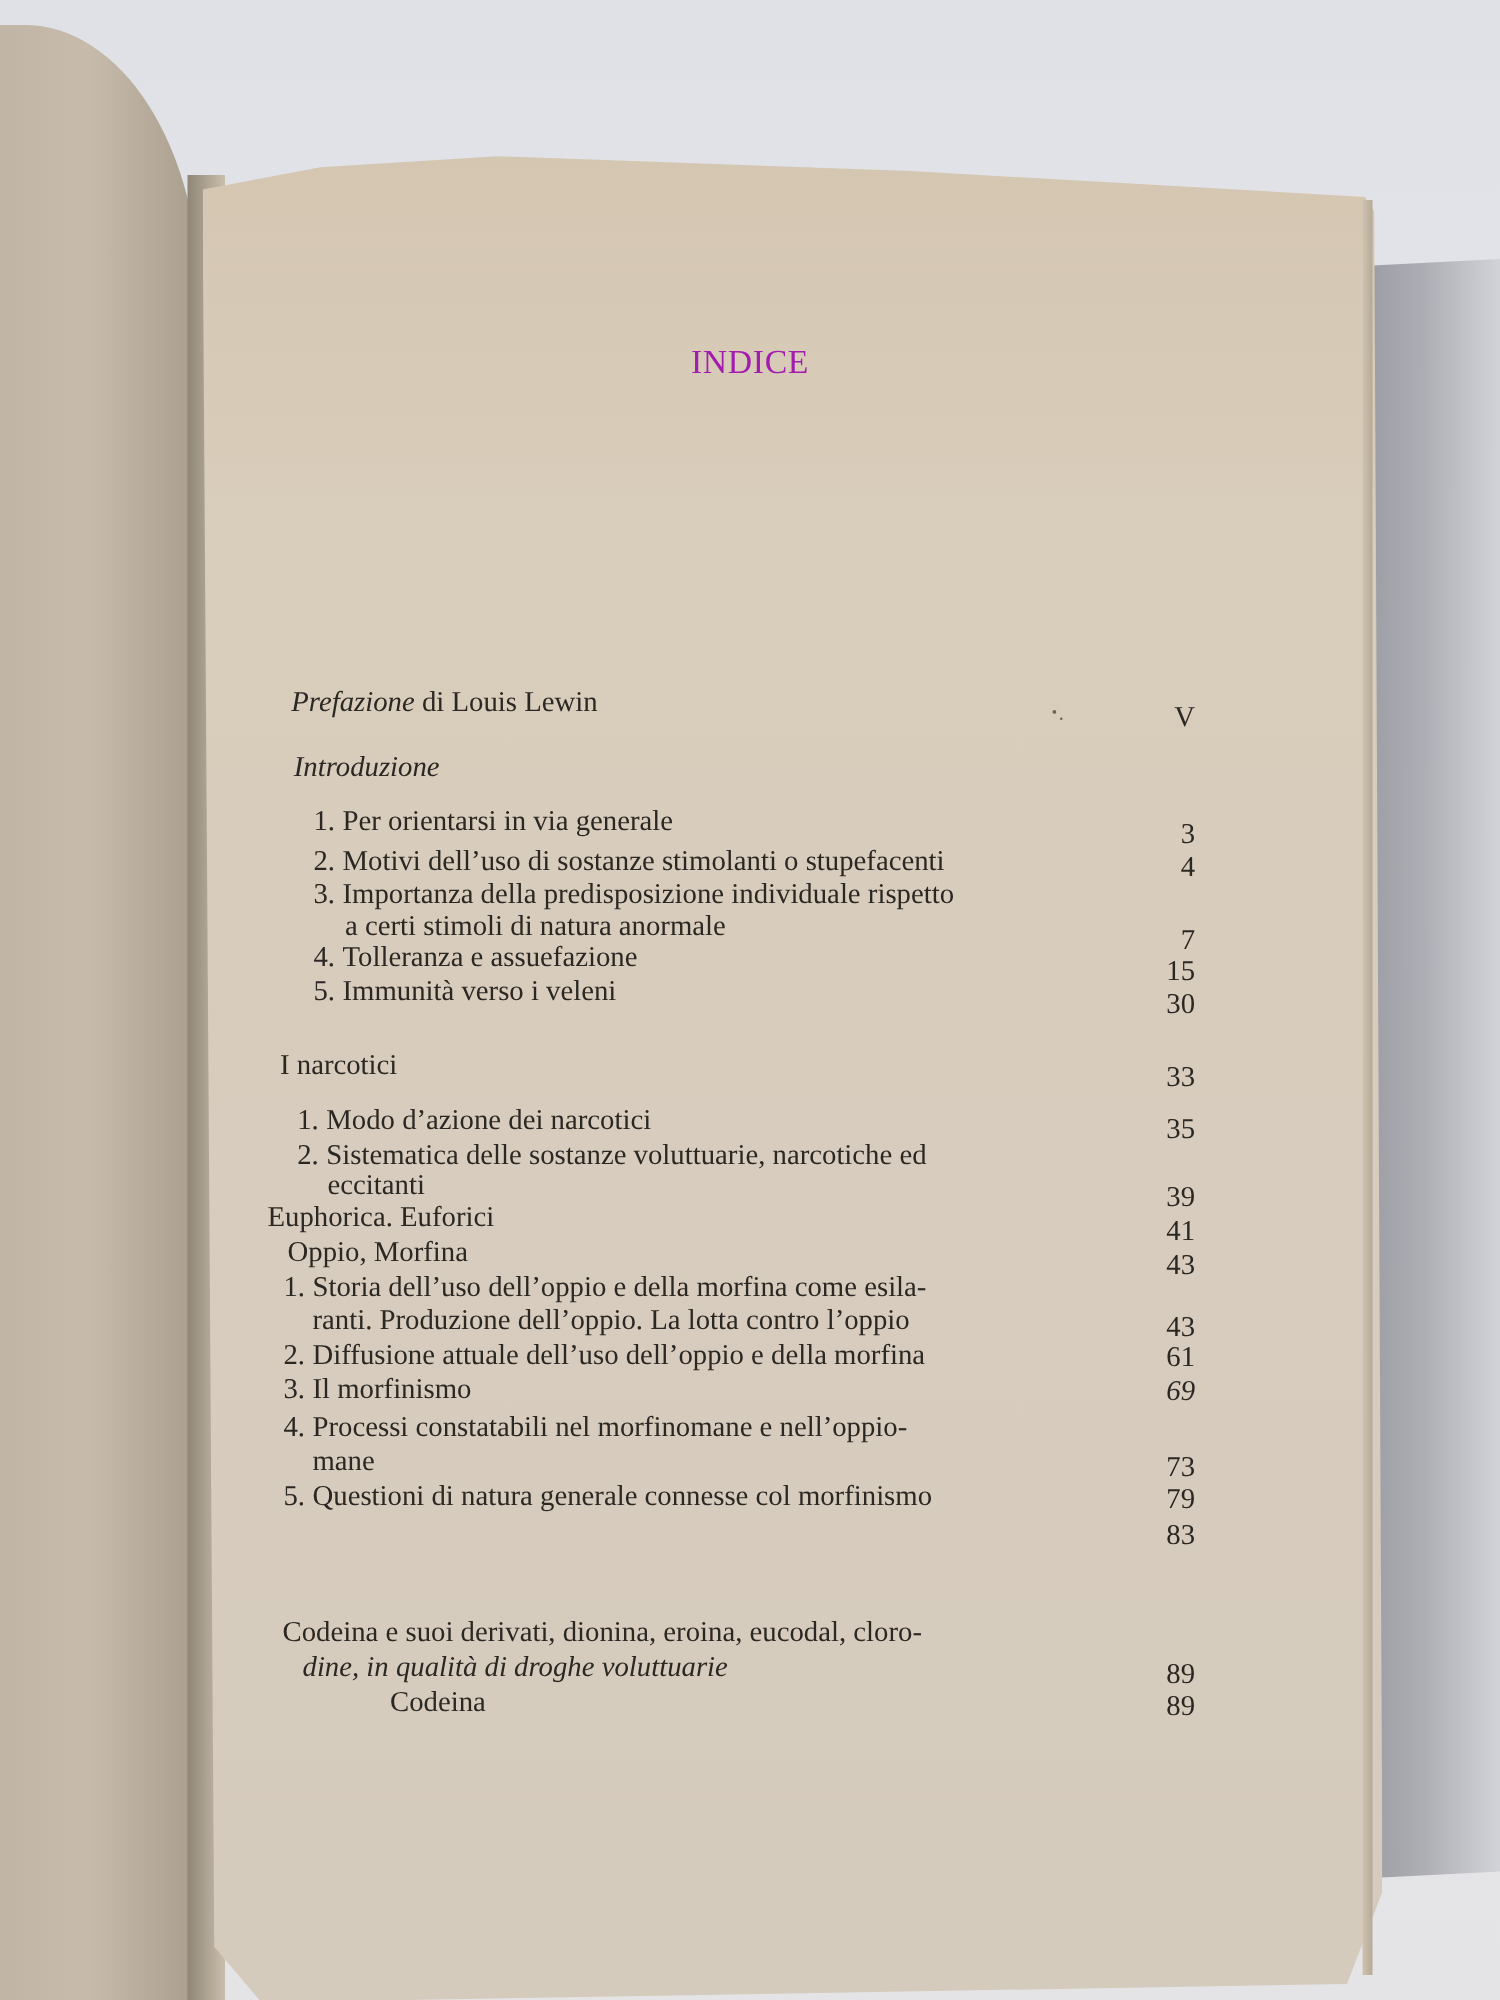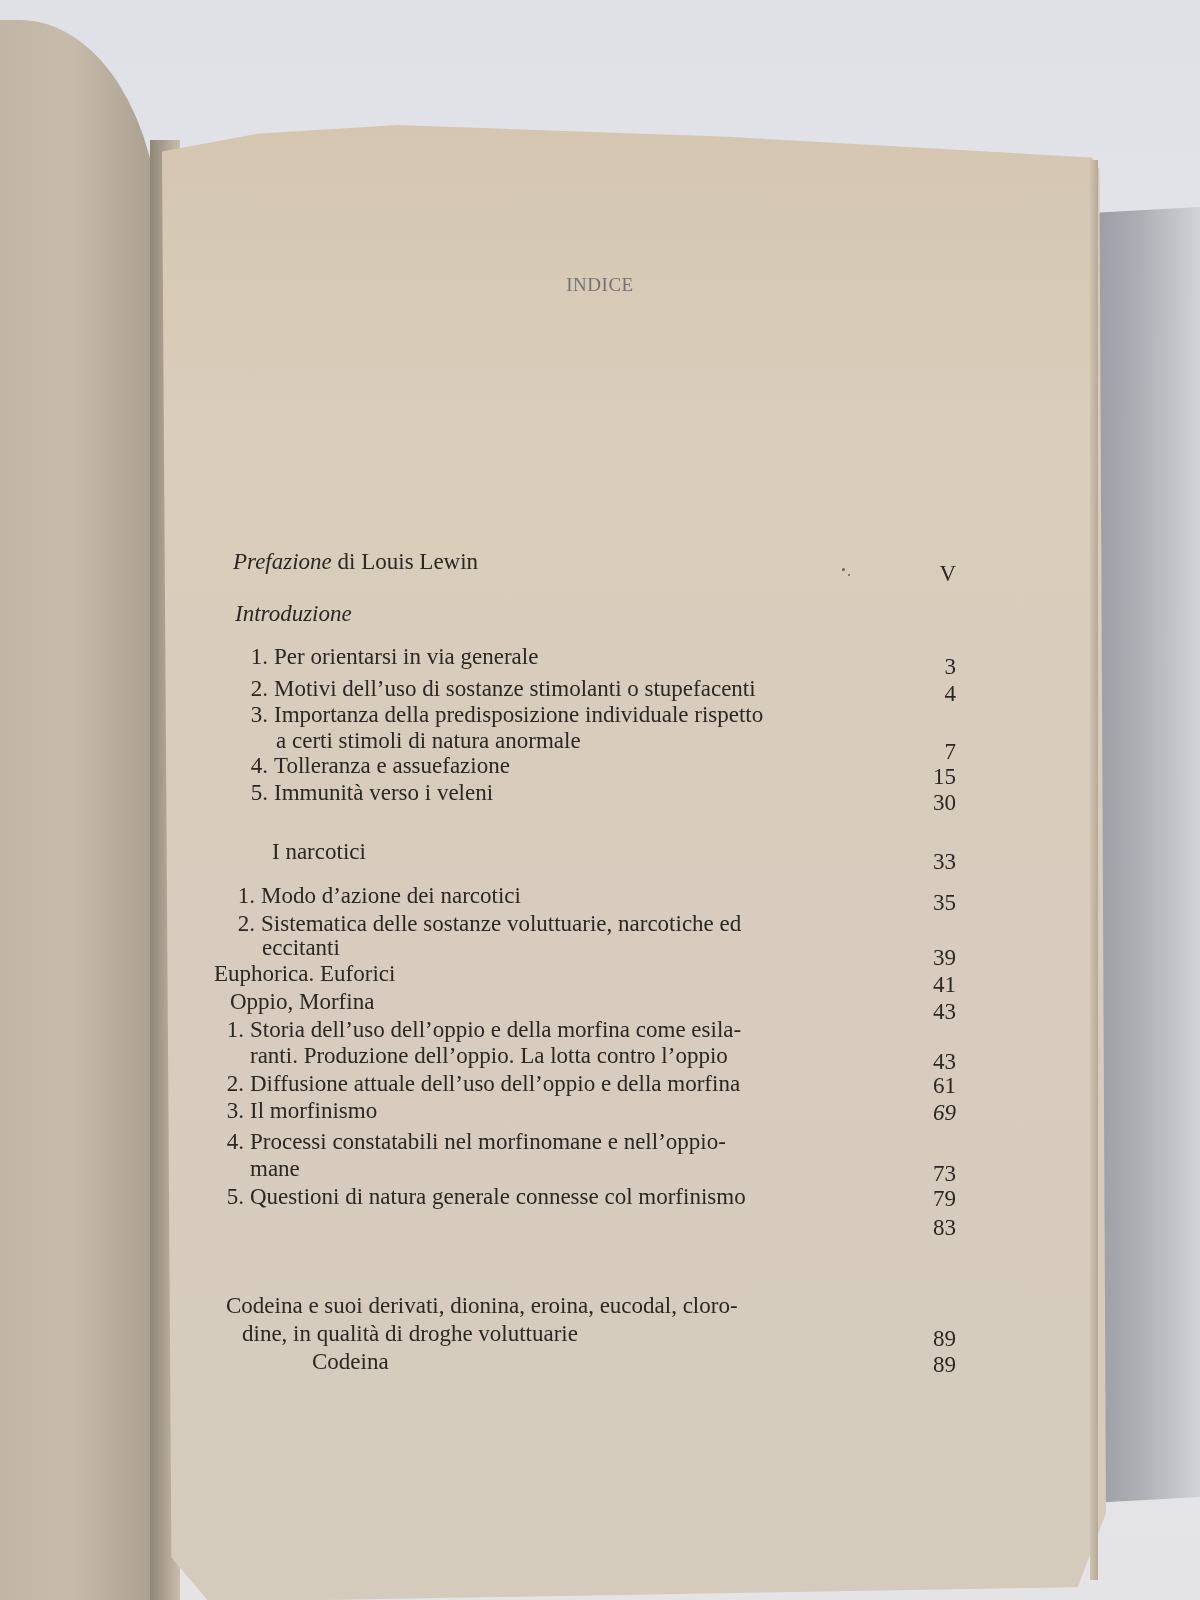--- a/index.html
+++ b/index.html
@@ -33,21 +33,21 @@
   .page-edge {
     position: absolute; left: 1090px; top: 160px; width: 8px; height: 1420px;
     background: linear-gradient(90deg, #cfc3b0, #b5aa98);
   }
   .content {
     position: absolute; left: 0; top: 0; width: 1200px; height: 1600px;
     color: #2a2622;
   }
   .title {
     position: absolute; left: 0; top: 274px; width: 1200px; text-align: center;
-    font-size: 19px; letter-spacing: 0.5px; color: #737373;
+    font-size: 27px; letter-spacing: 0.5px; color: #a21caf;
   }
   .entry {
     position: absolute; font-size: 23px; line-height: 27px; color: #2b2722;
     white-space: nowrap;
   }
   .page-num {
     position: absolute; font-size: 23px; line-height: 27px; color: #2b2722;
     text-align: right; width: 60px;
   }
   .italic { font-style: italic; }
@@ -96,21 +96,21 @@
   <div class="entry" style="left:238px; top:752px;">
     <span class="num-label">4.</span><span>Tolleranza e assuefazione</span>
   </div>
   <div class="page-num" style="left:896px; top:763px;">15</div>
 
   <div class="entry" style="left:238px; top:779px;">
     <span class="num-label">5.</span><span>Immunità verso i veleni</span>
   </div>
   <div class="page-num" style="left:896px; top:789px;">30</div>
 
-  <div class="entry" style="left:224px; top:838px;margin-left:48px;">I narcotici</div>
+  <div class="entry" style="left:224px; top:838px;">I narcotici</div>
   <div class="page-num" style="left:896px; top:848px;">33</div>
 
   <div class="entry" style="left:225px; top:882px;">
     <span class="num-label">1.</span><span>Modo d’azione dei narcotici</span>
   </div>
   <div class="page-num" style="left:896px; top:889px;">35</div>
 
   <div class="entry" style="left:225px; top:910px;">
     <span class="num-label">2.</span><span>Sistematica delle sostanze voluttuarie, narcotiche ed</span>
   </div>
@@ -146,18 +146,18 @@
   <div class="page-num" style="left:896px; top:1160px;">73</div>
 
   <div class="entry" style="left:214px; top:1183px;">
     <span class="num-label">5.</span><span>Questioni di natura generale connesse col morfinismo</span>
   </div>
   <div class="page-num" style="left:896px; top:1185px;">79</div>
 
   <div class="page-num" style="left:896px; top:1214px;">83</div>
 
   <div class="entry" style="left:226px; top:1292px;">Codeina e suoi derivati, dionina, eroina, eucodal, cloro-</div>
-  <div class="entry" style="left:242px; top:1320px;">dine, in qualità di droghe voluttuarie</div>
+  <div class="entry" style="left:242px; top:1320px;font-style:italic;">dine, in qualità di droghe voluttuarie</div>
   <div class="page-num" style="left:896px; top:1325px;">89</div>
 
   <div class="entry" style="left:312px; top:1348px;">Codeina</div>
   <div class="page-num" style="left:896px; top:1351px;">89</div>
 </div>
 
 </body></html>

